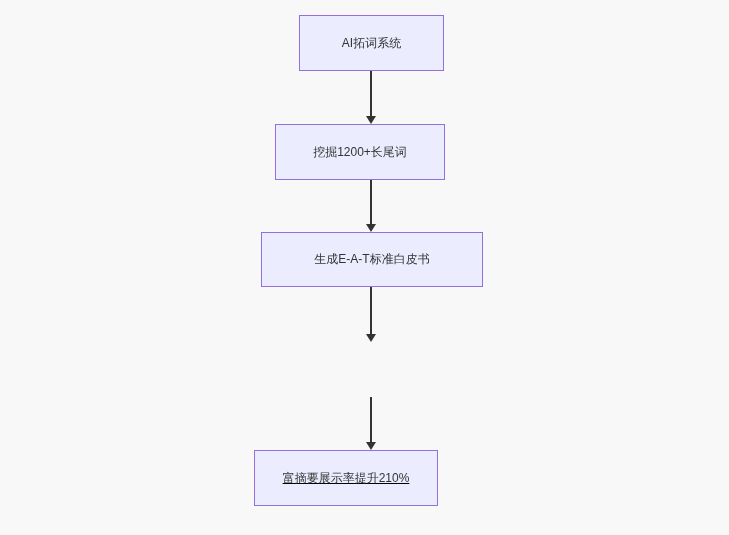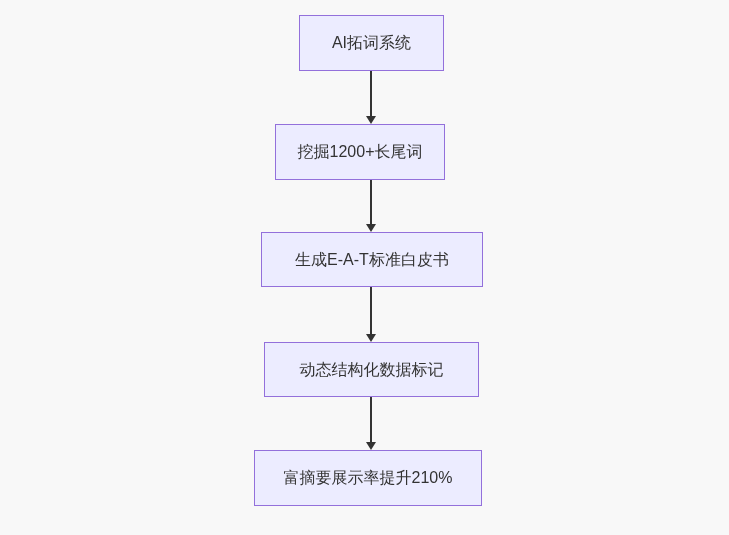--- a/index.html
+++ b/index.html
@@ -23,21 +23,21 @@
     position: absolute;
     background: var(--node-fill);
     border: 1.3px solid var(--node-border);
     border-radius: 0;
     display: flex;
     align-items: center;
     justify-content: center;
   }
   .flow-node .node-label {
     color: var(--text);
-    font-size: 16px;
+    font-size: 12px;
     line-height: 1.2;
     white-space: nowrap;
     text-align: center;
   }
   .flow-arrow {
     position: absolute;
     width: 12px;
   }
   .arrow-line {
     position: absolute;
@@ -83,26 +83,23 @@
 
   <div class="flow-node" style="left:261px; top:232px; width:222px; height:55px;">
     <span class="node-label">生成E-A-T标准白皮书</span>
   </div>
 
   <div class="flow-arrow" style="left:365px; top:287px; height:55px;">
     <div class="arrow-line"></div>
     <div class="arrow-head"></div>
   </div>
 
-  <div class="flow-node" style="left:264px; top:342px; width:215px; height:55px;">
-    <span class="node-label">动态结构化数据标记</span>
-  </div>
 
   <div class="flow-arrow" style="left:365px; top:397px; height:53px;">
     <div class="arrow-line"></div>
     <div class="arrow-head"></div>
   </div>
 
-  <div class="flow-node" style="left:254px; top:450px; width:228px; height:56px;">
+  <div class="flow-node" style="left:254px; top:450px; width:184px; height:56px;text-decoration:underline;">
     <span class="node-label">富摘要展示率提升210%</span>
   </div>
 
 </div>
 
 </body></html>

